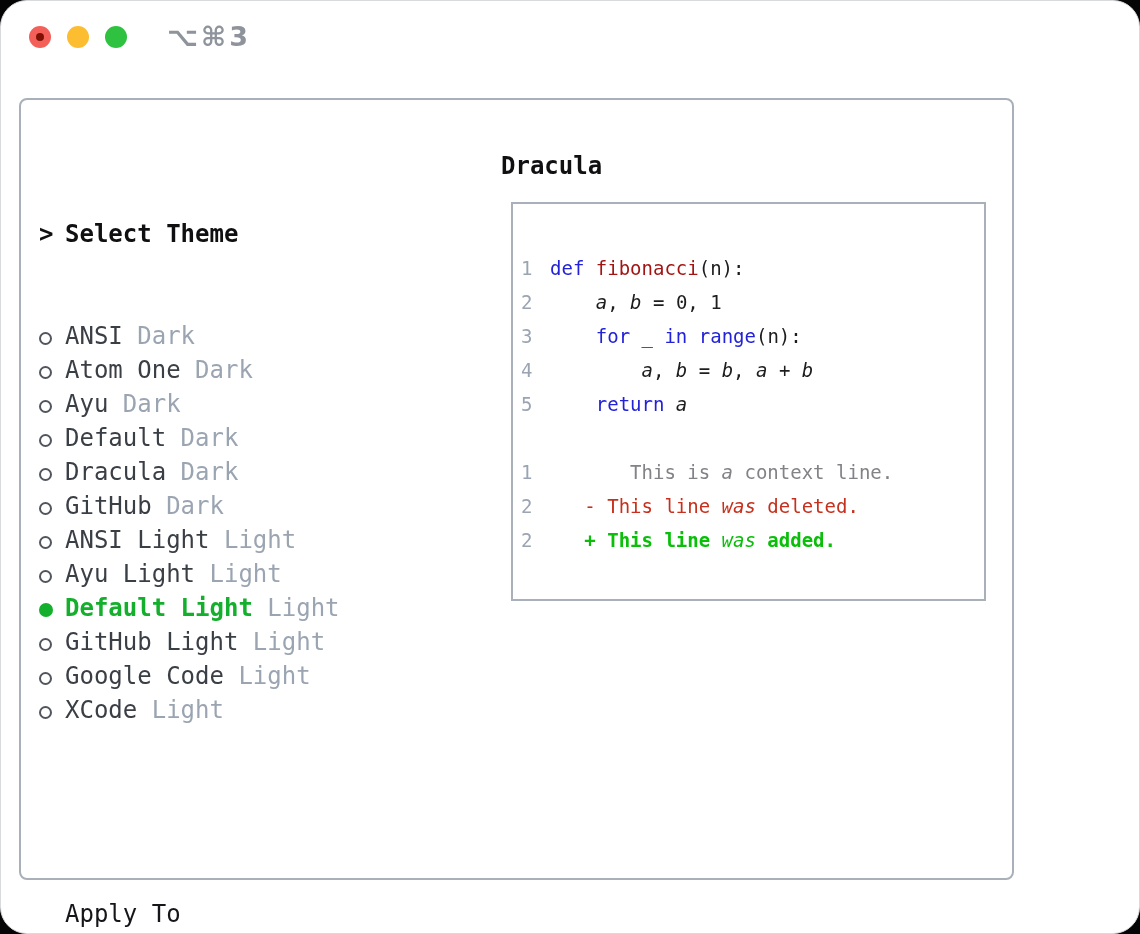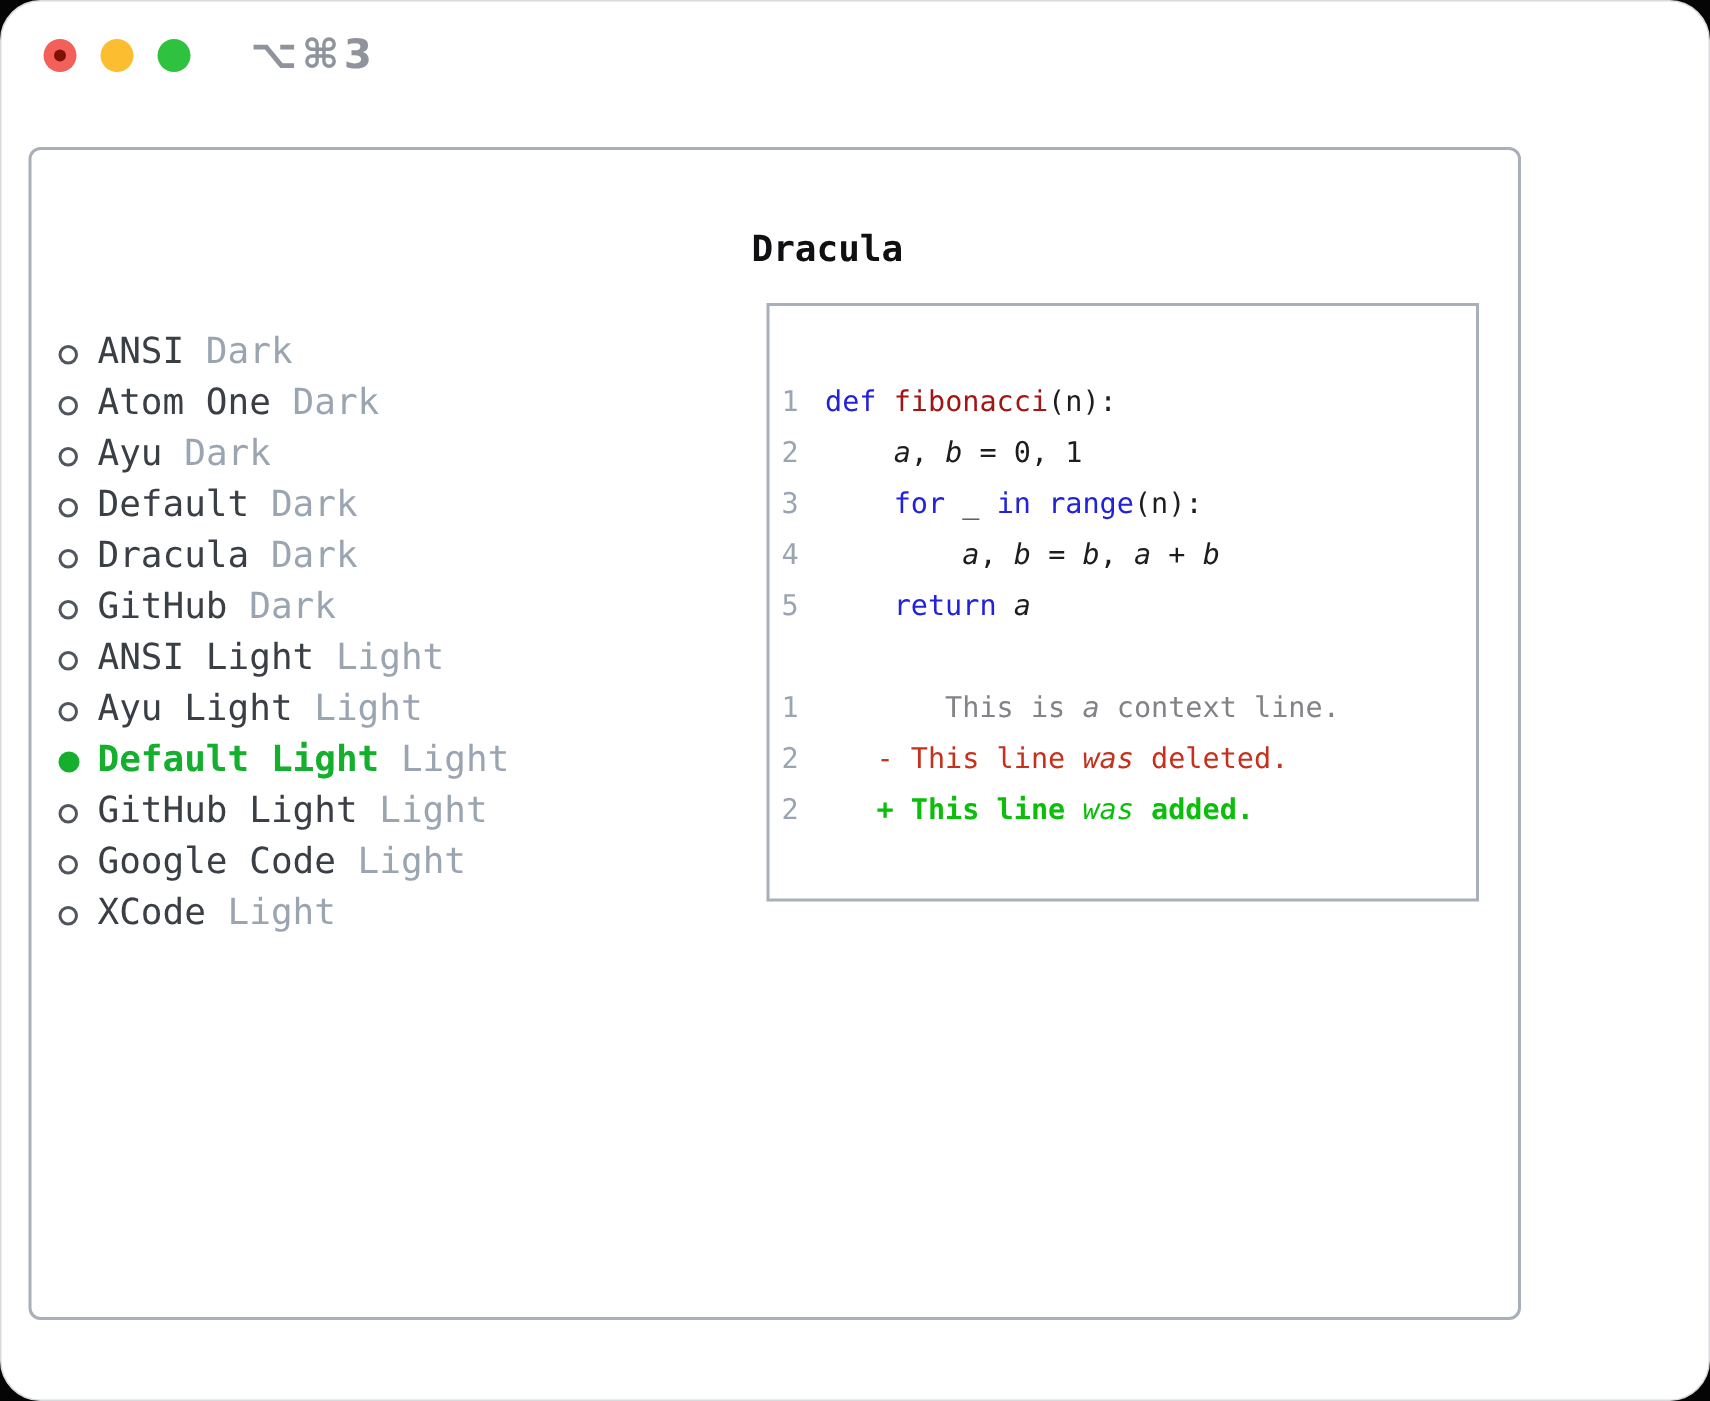--- a/index.html
+++ b/index.html
@@ -75,22 +75,24 @@
         <i style="background: rgb(126, 17, 4);"></i>
       </span>
       <span class="light" style="background: rgb(252, 189, 48);"></span>
       <span class="light" style="background: rgb(47, 194, 64);"></span>
     </div>
   <div class="title">⌥⌘3</div>
 
   <div class="panel">
 
     <div class="left-col">
+      <div class="row"><span class="prefix">&gt;</span><span class="head">Select Theme</span></div>
       <div class="group"><div class="row theme"><span class="bullet"><i class="ring"></i></span><span class="tname">ANSI</span><span class="ttag"> Dark</span></div><div class="row theme"><span class="bullet"><i class="ring"></i></span><span class="tname">Atom One</span><span class="ttag"> Dark</span></div><div class="row theme"><span class="bullet"><i class="ring"></i></span><span class="tname">Ayu</span><span class="ttag"> Dark</span></div><div class="row theme"><span class="bullet"><i class="ring"></i></span><span class="tname">Default</span><span class="ttag"> Dark</span></div><div class="row theme"><span class="bullet"><i class="ring"></i></span><span class="tname">Dracula</span><span class="ttag"> Dark</span></div><div class="row theme"><span class="bullet"><i class="ring"></i></span><span class="tname">GitHub</span><span class="ttag"> Dark</span></div><div class="row theme"><span class="bullet"><i class="ring"></i></span><span class="tname">ANSI Light</span><span class="ttag"> Light</span></div><div class="row theme"><span class="bullet"><i class="ring"></i></span><span class="tname">Ayu Light</span><span class="ttag"> Light</span></div><div class="row theme sel"><span class="bullet"><i class="dot"></i></span><span class="tname">Default Light</span><span class="ttag"> Light</span></div><div class="row theme"><span class="bullet"><i class="ring"></i></span><span class="tname">GitHub Light</span><span class="ttag"> Light</span></div><div class="row theme"><span class="bullet"><i class="ring"></i></span><span class="tname">Google Code</span><span class="ttag"> Light</span></div><div class="row theme"><span class="bullet"><i class="ring"></i></span><span class="tname">XCode</span><span class="ttag"> Light</span></div></div>
       <div class="spacer"></div>
+      <div class="row"><span class="bullet"></span><span class="applyhead">Apply To</span></div>
       <div class="group"></div>
       
       <div class="group"></div>
     </div>
 
     <div class="preview-label">Dracula</div>
     <div class="preview-box">
       <div class="code"><div class="cl"><span class="ln">1</span><span class="sg-kw">def</span><span class="sg-plain"> </span><span class="sg-fn">fibonacci</span><span class="sg-plain">(n):</span></div><div class="cl"><span class="ln">2</span><span class="sg-plain">    </span><span class="sg-var">a</span><span class="sg-plain">, </span><span class="sg-var">b</span><span class="sg-plain"> = 0, 1</span></div><div class="cl"><span class="ln">3</span><span class="sg-plain">    </span><span class="sg-kw">for</span><span class="sg-plain"> _ </span><span class="sg-kw">in</span><span class="sg-plain"> </span><span class="sg-kw">range</span><span class="sg-plain">(n):</span></div><div class="cl"><span class="ln">4</span><span class="sg-plain">        </span><span class="sg-var">a</span><span class="sg-plain">, </span><span class="sg-var">b</span><span class="sg-plain"> = </span><span class="sg-var">b</span><span class="sg-plain">, </span><span class="sg-var">a</span><span class="sg-plain"> + </span><span class="sg-var">b</span></div><div class="cl"><span class="ln">5</span><span class="sg-plain">    </span><span class="sg-kw">return</span><span class="sg-plain"> </span><span class="sg-var">a</span></div><div class="cl"><span class="ln"></span> </div><div class="cl"><span class="ln">1</span><span class="sg-ctx">       This is </span><span class="sg-ctx-em">a</span><span class="sg-ctx"> context line.</span></div><div class="cl"><span class="ln">2</span><span class="sg-del">   - This line </span><span class="sg-del-em">was</span><span class="sg-del"> deleted.</span></div><div class="cl"><span class="ln">2</span><span class="sg-add">   + This line </span><span class="sg-add-em">was</span><span class="sg-add"> added.</span></div></div>
     </div>
 

